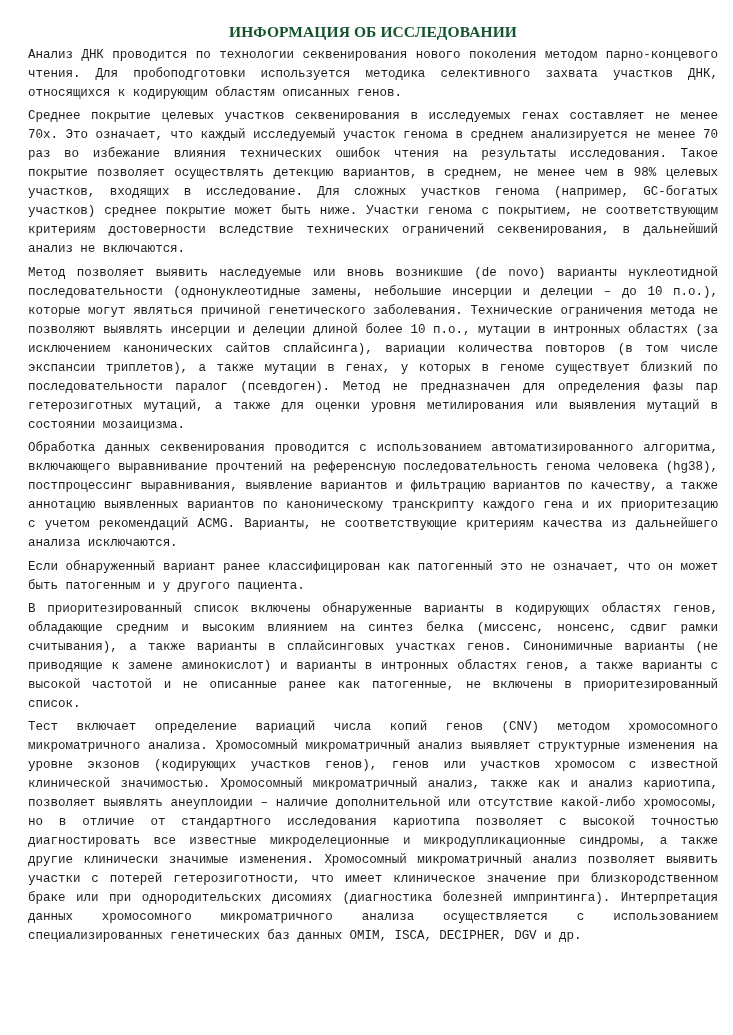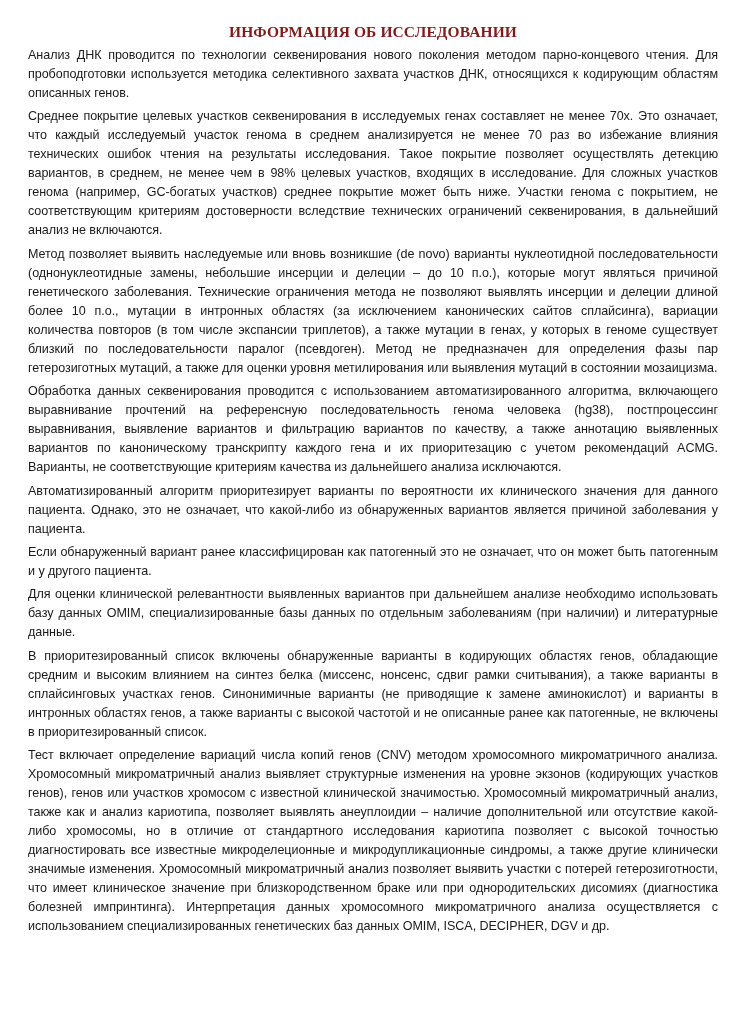--- a/index.html
+++ b/index.html
@@ -3,41 +3,39 @@
 <meta charset="utf-8">
 <style>
   html, body { margin: 0; padding: 0; background: #ffffff; }
   body { width: 733px; height: 1035px; overflow: hidden; position: relative; }
   .page { position: absolute; left: 28px; top: 0; width: 690px; }
   .title {
     font-family: "Liberation Serif", "DejaVu Serif", serif;
     font-weight: bold;
     font-size: 15.5px;
     text-align: center;
-    color: #7f1d1d;
+    color: #14532d;
     margin: 23px 0 5px 0;
     letter-spacing: 0.1px;
   }
   p {
-    font-family: Liberation Sans, sans-serif;
+    font-family: Liberation Mono, monospace;
     font-size: 12.55px;
     line-height: 19px;
     color: #1a1a1a;
     text-align: justify;
     margin: 0 0 4.4px 0;
     letter-spacing: -0.05px;
   }
 </style>
 </head>
 <body>
 
 <div class="page">
   <div class="title">ИНФОРМАЦИЯ ОБ ИССЛЕДОВАНИИ</div>
   <p>Анализ ДНК проводится по технологии секвенирования нового поколения методом парно-концевого чтения. Для пробоподготовки используется методика селективного захвата участков ДНК, относящихся к кодирующим областям описанных генов.</p>
   <p>Среднее покрытие целевых участков секвенирования в исследуемых генах составляет не менее 70х. Это означает, что каждый исследуемый участок генома в среднем анализируется не менее 70 раз во избежание влияния технических ошибок чтения на результаты исследования. Такое покрытие позволяет осуществлять детекцию вариантов, в среднем, не менее чем в 98% целевых участков, входящих в исследование. Для сложных участков генома (например, GC-богатых участков) среднее покрытие может быть ниже. Участки генома с покрытием, не соответствующим критериям достоверности вследствие технических ограничений секвенирования, в дальнейший анализ не включаются.</p>
   <p>Метод позволяет выявить наследуемые или вновь возникшие (de novo) варианты нуклеотидной последовательности (однонуклеотидные замены, небольшие инсерции и делеции – до 10 п.о.), которые могут являться причиной генетического заболевания. Технические ограничения метода не позволяют выявлять инсерции и делеции длиной более 10 п.о., мутации в интронных областях (за исключением канонических сайтов сплайсинга), вариации количества повторов (в том числе экспансии триплетов), а также мутации в генах, у которых в геноме существует близкий по последовательности паралог (псевдоген). Метод не предназначен для определения фазы пар гетерозиготных мутаций, а также для оценки уровня метилирования или выявления мутаций в состоянии мозаицизма.</p>
   <p>Обработка данных секвенирования проводится с использованием автоматизированного алгоритма, включающего выравнивание прочтений на референсную последовательность генома человека (hg38), постпроцессинг выравнивания, выявление вариантов и фильтрацию вариантов по качеству, а также аннотацию выявленных вариантов по каноническому транскрипту каждого гена и их приоритезацию с учетом рекомендаций ACMG. Варианты, не соответствующие критериям качества из дальнейшего анализа исключаются.</p>
-  <p>Автоматизированный алгоритм приоритезирует варианты по вероятности их клинического значения для данного пациента. Однако, это не означает, что какой-либо из обнаруженных вариантов является причиной заболевания у пациента.</p>
   <p>Если обнаруженный вариант ранее классифицирован как патогенный это не означает, что он может быть патогенным и у другого пациента.</p>
-  <p>Для оценки клинической релевантности выявленных вариантов при дальнейшем анализе необходимо использовать базу данных OMIM, специализированные базы данных по отдельным заболеваниям (при наличии) и литературные данные.</p>
   <p>В приоритезированный список включены обнаруженные варианты в кодирующих областях генов, обладающие средним и высоким влиянием на синтез белка (миссенс, нонсенс, сдвиг рамки считывания), а также варианты в сплайсинговых участках генов. Синонимичные варианты (не приводящие к замене аминокислот) и варианты в интронных областях генов, а также варианты с высокой частотой и не описанные ранее как патогенные, не включены в приоритезированный список.</p>
   <p>Тест включает определение вариаций числа копий генов (CNV) методом хромосомного микроматричного анализа. Хромосомный микроматричный анализ выявляет структурные изменения на уровне экзонов (кодирующих участков генов), генов или участков хромосом с известной клинической значимостью. Хромосомный микроматричный анализ, также как и анализ кариотипа, позволяет выявлять анеуплоидии – наличие дополнительной или отсутствие какой-либо хромосомы, но в отличие от стандартного исследования кариотипа позволяет с высокой точностью диагностировать все известные микроделеционные и микродупликационные синдромы, а также другие клинически значимые изменения. Хромосомный микроматричный анализ позволяет выявить участки с потерей гетерозиготности, что имеет клиническое значение при близкородственном браке или при однородительских дисомиях (диагностика болезней импринтинга). Интерпретация данных хромосомного микроматричного анализа осуществляется с использованием специализированных генетических баз данных OMIM, ISCA, DECIPHER, DGV и др.</p>
 </div>
 
 </body></html>

